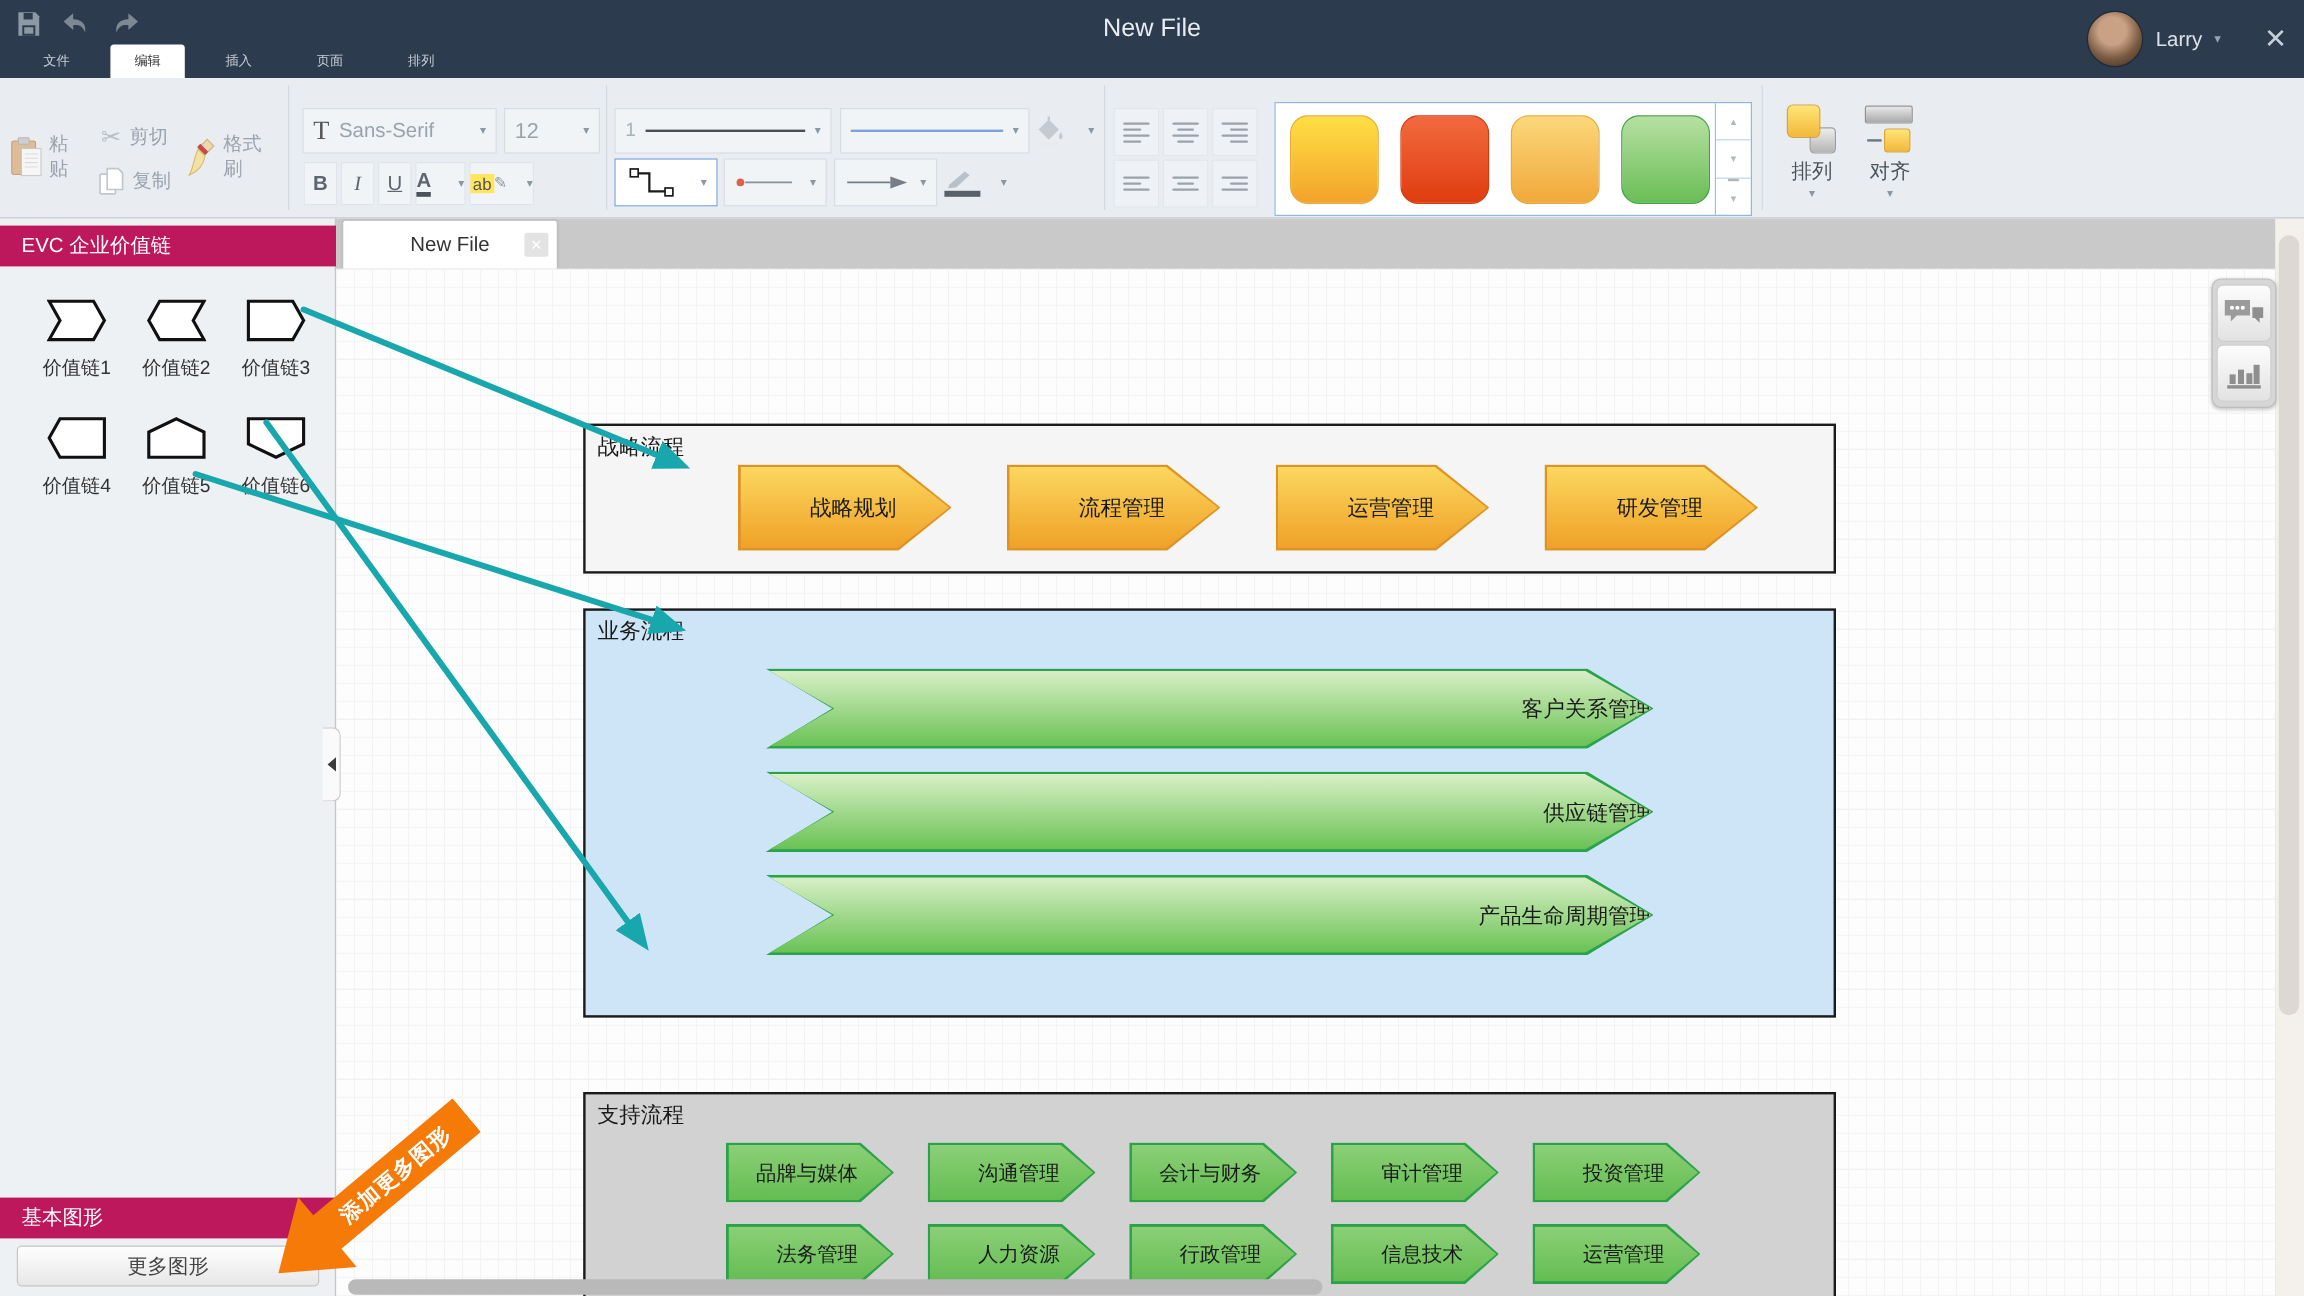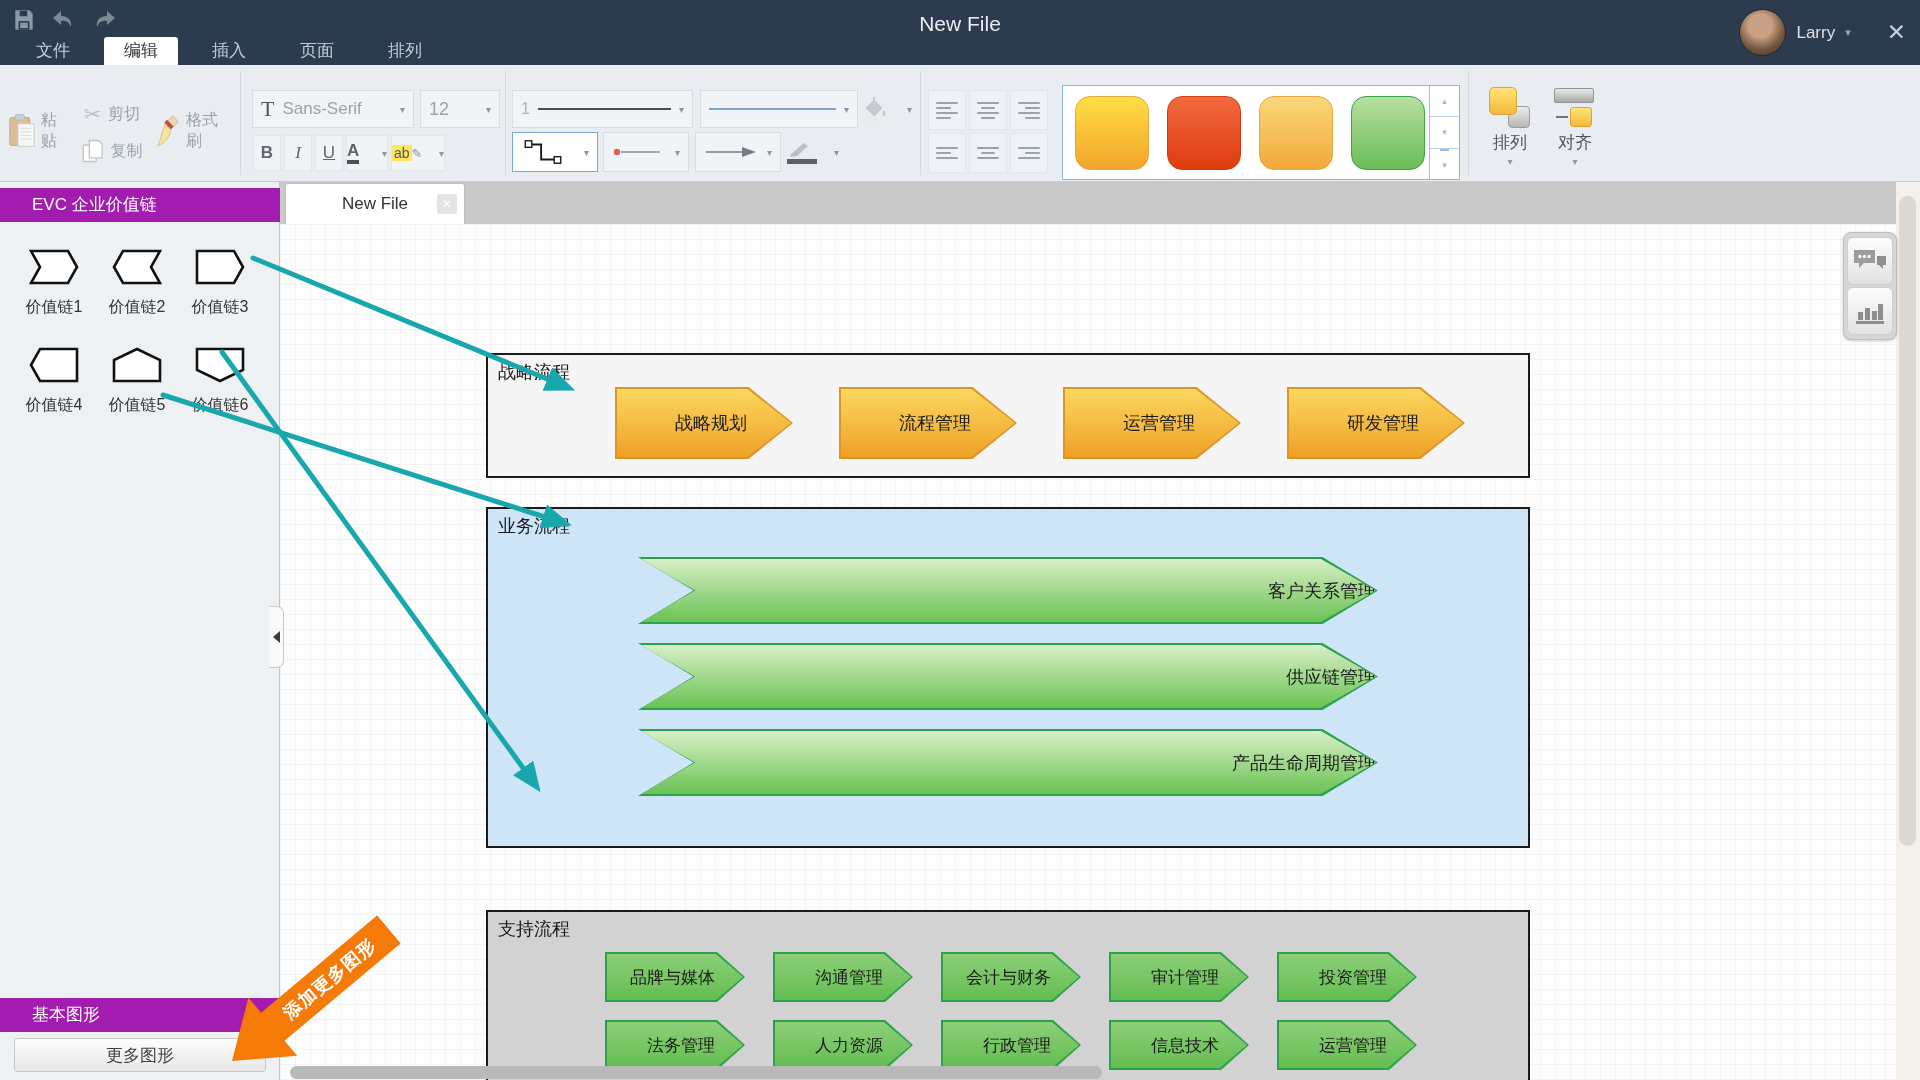--- a/index.html
+++ b/index.html
@@ -4,21 +4,21 @@
 <style>
   *{margin:0;padding:0;box-sizing:border-box}
   html,body{width:1920px;height:1080px;overflow:hidden;font-family:"Liberation Sans","DejaVu Sans",sans-serif;background:#fff;position:relative}
 
   
   .titlebar{position:absolute;left:0;top:0;width:1920px;height:65px;background:#2d3b4e;z-index:60}
   .tb-left{position:absolute;left:10px;top:6px;display:flex;gap:12px;align-items:center}
   .tb-ic{width:28px;height:28px;display:flex;align-items:center;justify-content:center;cursor:pointer}
   .app-title{position:absolute;left:0;right:0;top:12px;text-align:center;color:#e9edf3;font-size:21px}
   .menus{position:absolute;left:16px;bottom:0;display:flex;gap:14px}
-  .menu-tab{height:28px;line-height:28px;padding:0 20px;color:#c6cdd6;font-size:17px;cursor:pointer;border-radius:3px 3px 0 0}
+  .menu-tab{height:28px;line-height:28px;padding:0 20px;color:#c6cdd6;font-size:11px;cursor:pointer;border-radius:3px 3px 0 0}
   .menu-tab.active{background:#fff;color:#333}
   .user-area{position:absolute;right:14px;top:0;height:65px;display:flex;align-items:center;gap:10px}
   .avatar{width:47px;height:47px;border-radius:50%;background:radial-gradient(circle at 45% 35%,#c9a184 0 30%,#7a5a42 60%,#33261c 100%);border:1px solid #1f2a38}
   .user-name{color:#dbe1e8;font-size:17px}
   .user-caret{color:#94a5b6;font-size:11px}
   .close-x{color:#c7d0da;font-size:23px;margin-left:26px;cursor:pointer}
 
   
   .toolbar{position:absolute;left:0;top:65px;width:1920px;height:117px;background:#e9edf2;border-bottom:1px solid #c2cbd2;z-index:55}
   .sep{position:absolute;top:6px;height:104px;width:1px;background:#d2d9df}
@@ -52,22 +52,22 @@
   .arr-ic{position:relative;width:46px;height:44px}
   .arr-ic .y{position:absolute;left:2px;top:2px;width:28px;height:28px;border-radius:5px;background:linear-gradient(#ffe576,#f2b83c);border:1px solid #d9a43a;z-index:2}
   .arr-ic .g{position:absolute;right:3px;bottom:1px;width:22px;height:22px;border-radius:4px;background:linear-gradient(#ededed,#b5b5b5);border:1px solid #9e9e9e}
   .ali-ic{position:relative;width:46px;height:44px}
   .ali-ic .t{position:absolute;left:2px;top:3px;width:40px;height:15px;border-radius:2px;background:linear-gradient(#e8e8e8,#a8a8a8);border:1px solid #949494}
   .ali-ic .y2{position:absolute;left:18px;top:22px;width:22px;height:20px;border-radius:3px;background:linear-gradient(#ffe576,#f2b83c);border:1px solid #d9a43a}
   .ali-ic .tick{position:absolute;left:4px;top:31px;width:12px;height:2px;background:#6b7780}
 
   
   .sidebar{position:absolute;left:0;top:182px;width:280px;height:898px;background:#eef1f4;border-right:1px solid #c2c6ca}
-  .side-hd{position:absolute;left:0;width:322px;height:34px;background:#a21caf;color:#fff;font-size:17px;line-height:34px;padding-left:32px}
-  .shape-grid{position:absolute;left:14px;top:52px;display:grid;grid-template-columns:repeat(3,80px);grid-auto-rows:98px;column-gap:3px}
+  .side-hd{position:absolute;left:0;width:322px;height:34px;background:#be185d;color:#fff;font-size:17px;line-height:34px;padding-left:18px}
+  .shape-grid{position:absolute;left:24px;top:52px;display:grid;grid-template-columns:repeat(3,80px);grid-auto-rows:98px;column-gap:3px}
   .shape-cell{display:flex;flex-direction:column;align-items:center;justify-content:center;gap:12px;cursor:grab}
   .shape-cell .lbl{font-size:16px;color:#333}
   .more-btn{position:absolute;left:14px;top:856px;width:252px;height:34px;background:linear-gradient(#fefefe,#e7e7e7);border:1px solid #c6c6c6;border-radius:4px;font-size:17px;color:#444;display:flex;align-items:center;justify-content:center;cursor:pointer}
   .collapse-handle{position:absolute;left:269px;top:606px;width:15px;height:62px;background:#fafafa;border:1px solid #c9c9c9;border-left:none;border-radius:0 7px 7px 0;display:flex;align-items:center;justify-content:center;cursor:pointer;z-index:5}
   .collapse-handle i{width:0;height:0;border-top:6px solid transparent;border-bottom:6px solid transparent;border-right:7px solid #3a3a3a}
 
   
   .canvas-area{position:absolute;left:280px;top:182px;right:0;bottom:0;background:#c9c9c9}
   .tab{position:absolute;left:6px;top:2px;width:178px;height:40px;background:#fff;border-radius:2px 2px 0 0;display:flex;align-items:center;justify-content:center;font-size:17px;color:#333;cursor:pointer;box-shadow:0 0 3px rgba(0,0,0,.15)}
   .tab-close{position:absolute;right:7px;top:10px;width:20px;height:20px;background:#e3e3e3;color:#fff;font-size:12px;display:flex;align-items:center;justify-content:center;border-radius:2px;cursor:pointer}

